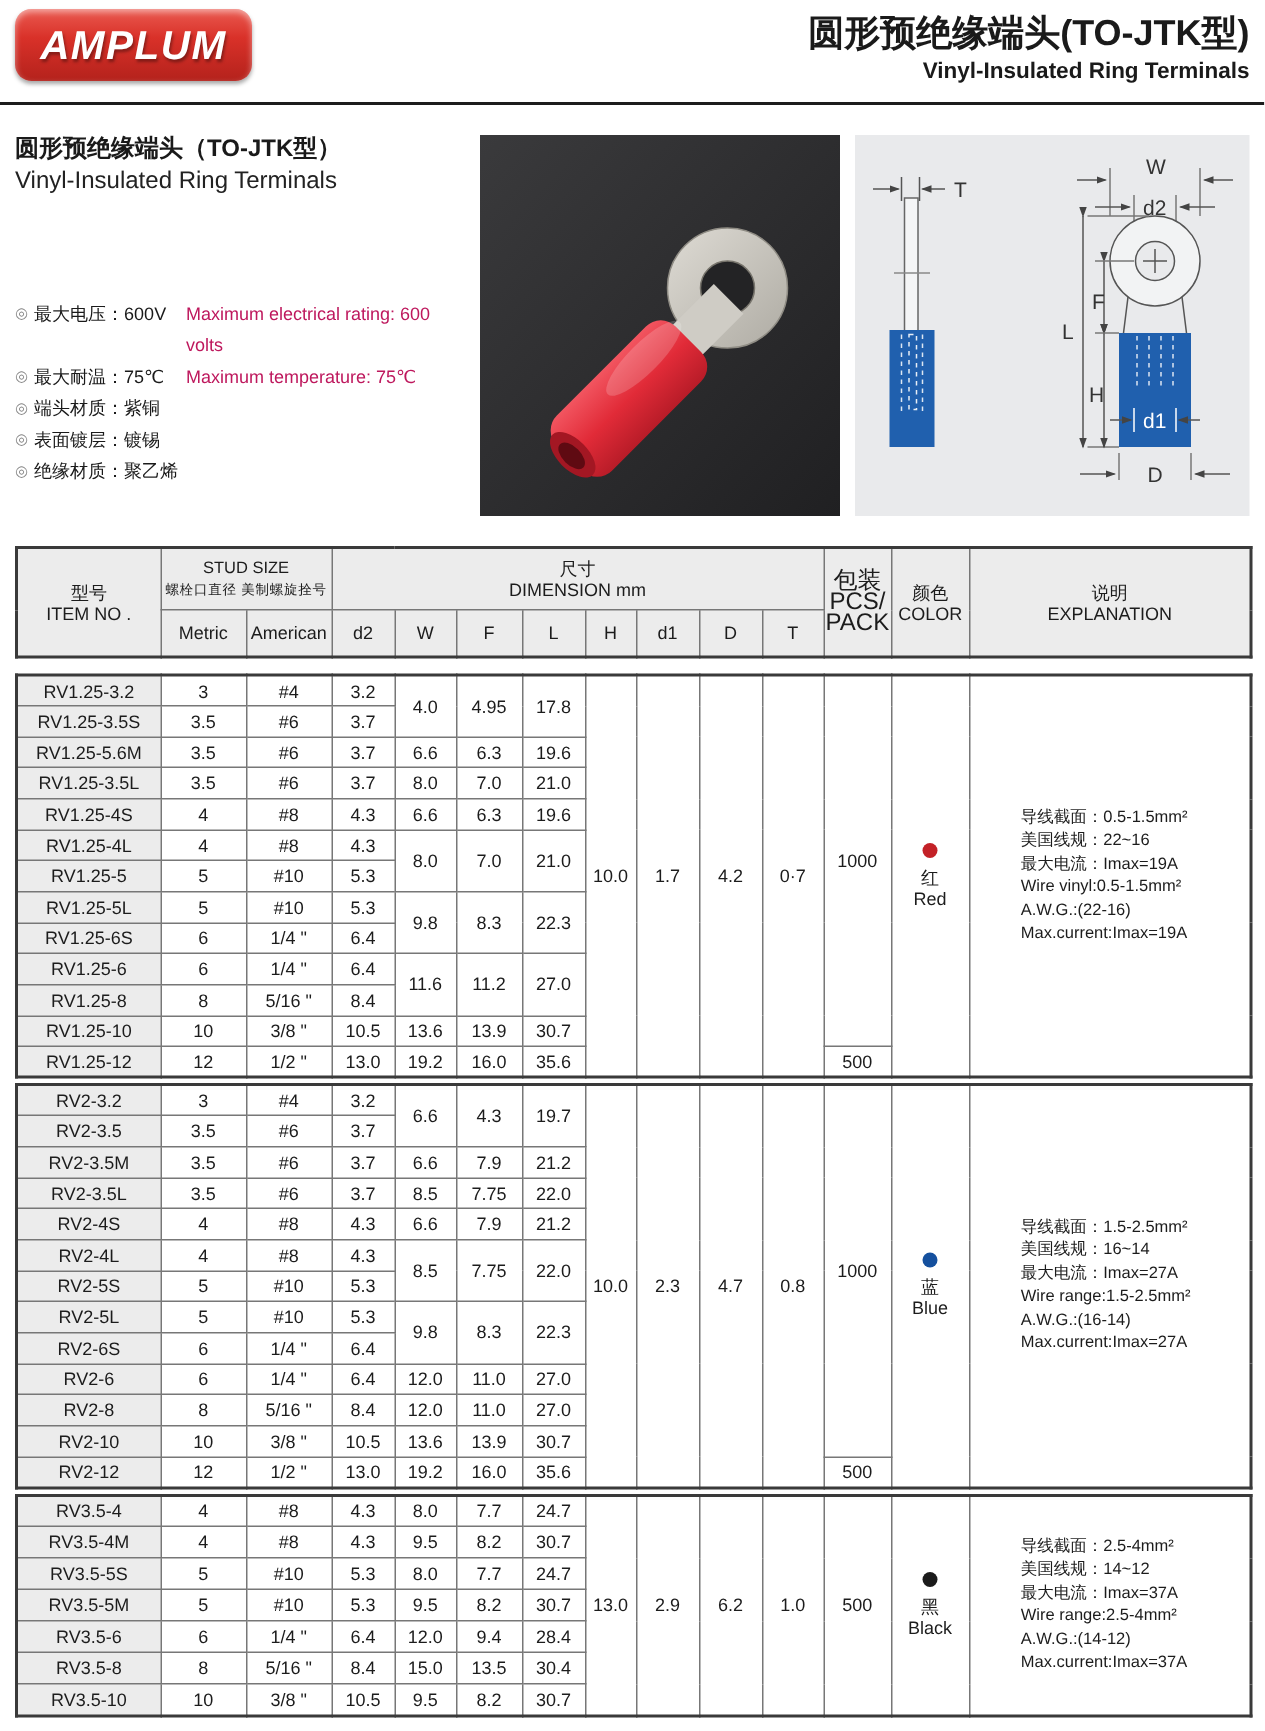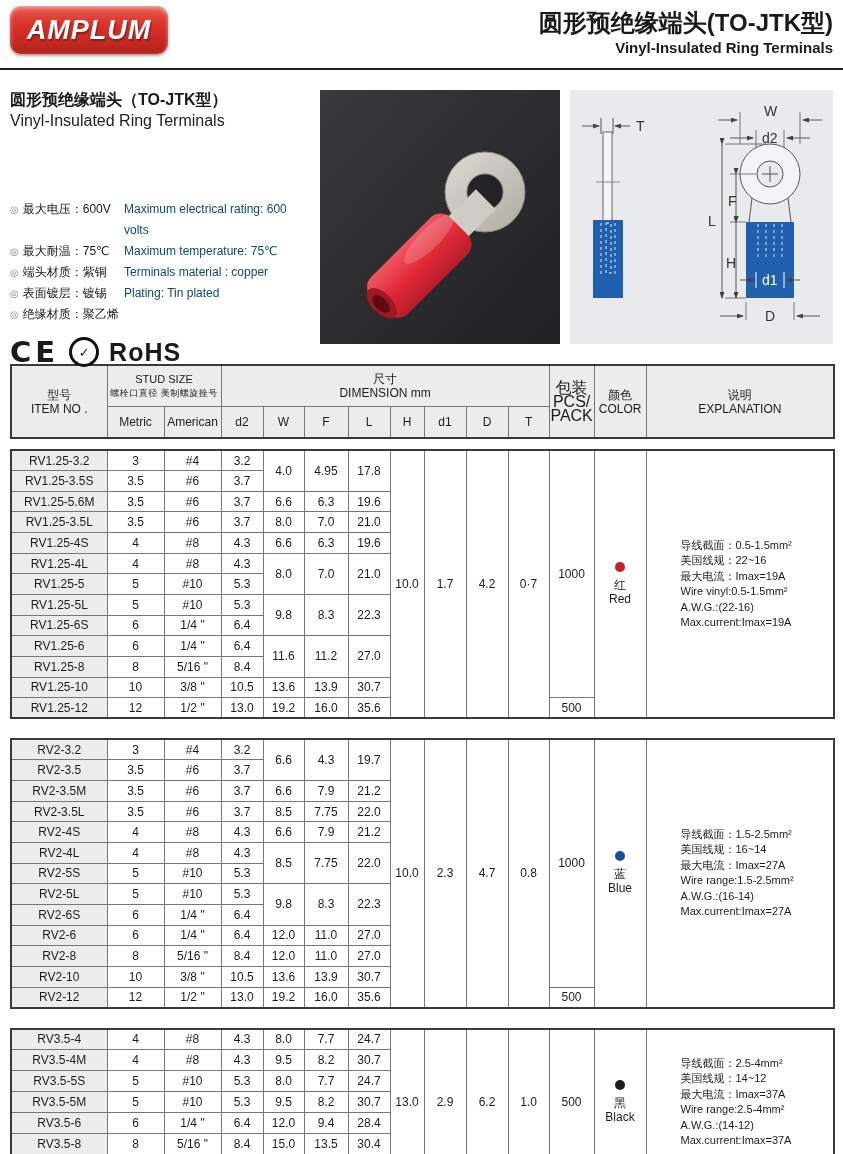--- a/index.html
+++ b/index.html
@@ -21,40 +21,40 @@
 
   
   .info{display:flex;padding:20px 10px 0 10px;gap:10px;height:254px;}
   .info-left{flex:0 0 300px;width:300px;}
   .pt-zh{font-size:16px;font-weight:bold;line-height:20px;}
   .pt-en{font-size:16px;line-height:20px;margin-top:1px;color:#222;}
   .specs{list-style:none;margin:68px 0 0 0;padding:0;}
   .specs li{display:flex;font-size:12px;line-height:21px;}
   .spec-zh{width:114px;display:flex;}
   .bullet{color:#888;font-size:10px;margin-right:4px;}
-  .spec-en{flex:1;color:#0c4a6e;}
+  .spec-en{flex:1;color:#be185d;}
   .certs{margin-top:10px;display:flex;align-items:center;gap:10px;}
   .ce{font-size:29px;font-weight:bold;letter-spacing:4px;font-family:"DejaVu Sans",sans-serif;}
   .circlogo{width:24px;height:24px;border:3px solid #111;border-radius:50%;display:flex;align-items:center;justify-content:center;font-weight:bold;font-size:13px;}
   .rohs{font-size:25px;font-weight:bold;letter-spacing:1px;}
   .photo{flex:0 0 240px;width:240px;height:254px;}
   .diagram{flex:1;height:254px;background:#e9eaec;}
 
   
   .tables{padding:20px 10px 0 10px;}
   table{border-collapse:collapse;table-layout:fixed;width:823px;}
   td{border:1px solid #777;text-align:center;vertical-align:middle;font-size:12px;padding:0;color:#1c1c1c;}
   table{border:2px solid #3a3a3a;}
   .htable td{background:#ececec;line-height:14px;}
   .htable .hr1 td{height:40px;}
   .htable .hr2 td{height:30px;}
   .ss1{font-size:11px;}
   .ss2{font-size:9px;letter-spacing:.5px;}
   .packh{font-size:16px;line-height:13px;}
-  .grp{margin-top:19px;}
+  .grp{margin-top:3px;}
   .grp.first{margin-top:10px;}
   .grp tr{height:20.65px;}
   .g3 tr{height:21px;}
   .grp td.item{background:#ececec;}
   .colorcell .dot{display:inline-block;width:10px;height:10px;border-radius:50%;margin-bottom:3px;}
   .colorcell div{font-size:12px;line-height:14px;}
   .expl{text-align:left;padding-left:34px;font-size:11px;line-height:15.5px;}
   .dimtxt{font-size:14px;fill:#333;font-family:"Liberation Sans",sans-serif;}
 </style>
 </head>
@@ -90,41 +90,34 @@
               <span class="bullet">◎</span>
               <span>最大耐温：75℃</span>
             </span>
             <span class="spec-en">Maximum temperature: 75℃</span>
           </li>
           <li>
             <span class="spec-zh">
               <span class="bullet">◎</span>
               <span>端头材质：紫铜</span>
             </span>
-            <span class="spec-en">Terminals material : copper</span>
           </li>
           <li>
             <span class="spec-zh">
               <span class="bullet">◎</span>
               <span>表面镀层：镀锡</span>
             </span>
-            <span class="spec-en">Plating: Tin plated</span>
           </li>
           <li>
             <span class="spec-zh">
               <span class="bullet">◎</span>
               <span>绝缘材质：聚乙烯</span>
             </span>
           </li>
         </ul>
-      <div class="certs">
-        <span class="ce">CE</span>
-        <span class="circlogo">✓</span>
-        <span class="rohs">RoHS</span>
-      </div>
     </div>
 
     <div class="photo">
       <svg width="240" height="254" viewBox="0 0 240 254">
         <defs>
           <linearGradient id="pbg" x1="0" y1="0" x2="1" y2="1">
             <stop offset="0" stop-color="#3a3a3c"></stop>
               <stop offset="1" stop-color="#202022"></stop>
           </linearGradient>
           <linearGradient id="ringGrad" x1="0" y1="0" x2="1" y2="1">

